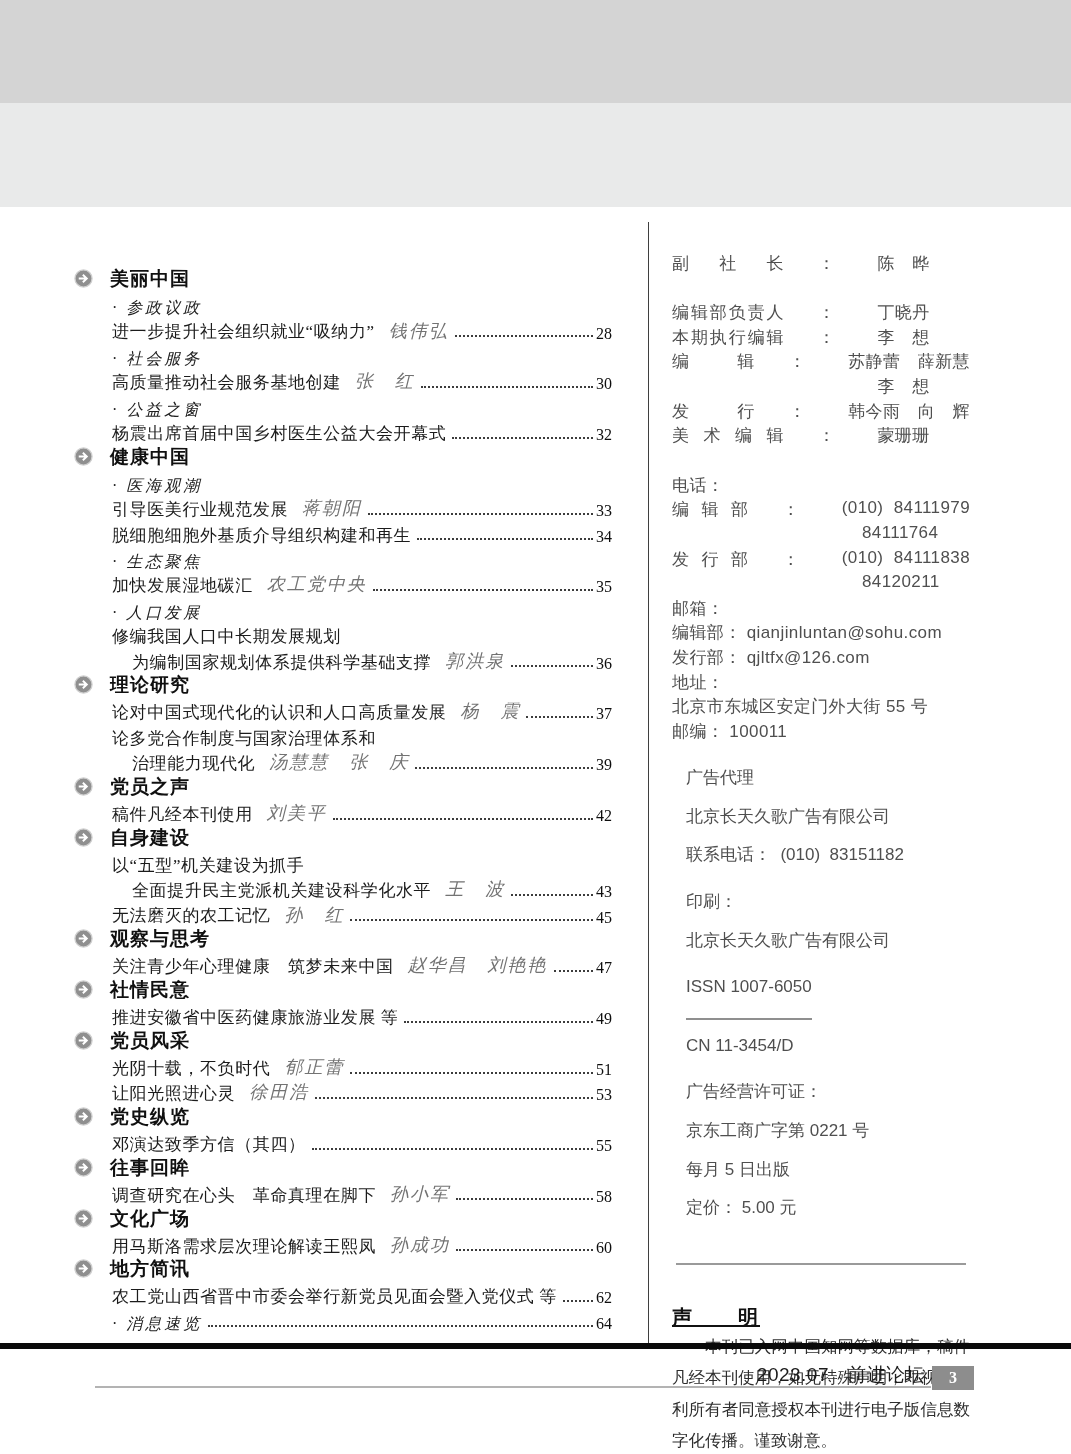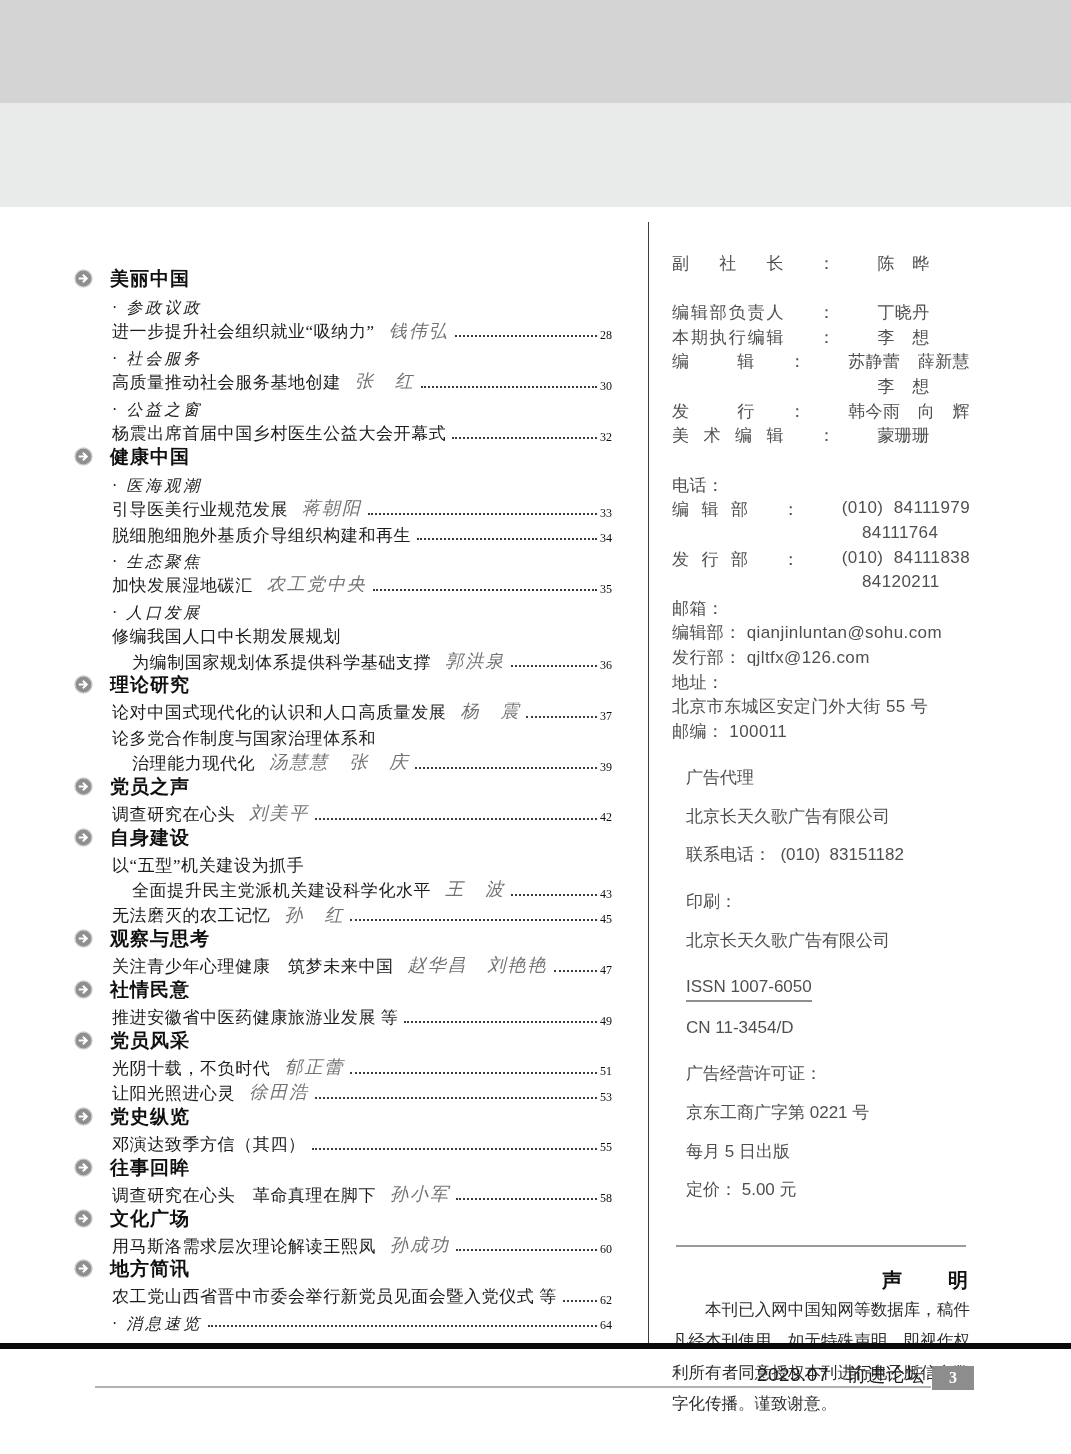--- a/index.html
+++ b/index.html
@@ -21,38 +21,38 @@
   .heading-text{font-size:19px;font-weight:bold;color:#101010;letter-spacing:1px;line-height:1;text-align:center;}
   .sub-row,.article-row,.line-row,.subpage-row{padding-left:38px;}
   .cont-row{padding-left:58px;}
   .bullet{font-family:"Liberation Serif",serif;font-size:16px;color:#222;margin-right:9px;line-height:1.1;}
   .sub-text{font-family:"Liberation Serif",serif;font-style:italic;font-size:16px;color:#222;
     letter-spacing:3px;line-height:1.1;}
   .t-title{font-family:"Liberation Serif",serif;font-size:17px;color:#1b1b1b;letter-spacing:0.6px;line-height:1.1;}
   .t-author{font-family:"Liberation Serif",serif;font-style:italic;font-size:18px;color:#737373;
     margin-left:14px;letter-spacing:2px;line-height:1.2;}
   .leader{flex:1 1 auto;min-width:8px;border-bottom:2px dotted #3c3c3c;margin:0 3px 5px 6px;}
-  .page-num{font-family:"Liberation Serif",serif;font-size:12px;color:#0e0e0e;line-height:1.1;}
+  .page-num{font-family:"Liberation Serif",serif;font-size:16px;color:#0e0e0e;line-height:1.1;}
 
   
   .mast-col{position:absolute;left:672px;top:252px;width:298px;color:#4f4f4f;}
   .m-row{height:24.6px;display:flex;align-items:flex-start;font-size:17px;letter-spacing:0.4px;gap:33px;}
   .gap-row{height:24.6px;}
   .mlabel{display:inline-block;width:112px;text-align:justify;text-align-last:justify;overflow:hidden;}
   .mcolon{margin-left:1px;}
   .mvalue{margin-left:9px;white-space:pre;}
   .hidden-lab .mlabel,.hidden-lab .mcolon{visibility:hidden;}
   .plain-row{white-space:pre;}
   .indent-row{padding-left:190px;}
   .contact-wrap{margin-top:25px;}
   .mblock{margin-top:22px;}
   .mblock p{margin:14px;line-height:24.6px;font-size:17px;white-space:pre;}
-  .u-line{display:inline-block;border-bottom:2px solid #8f8f8f;padding-bottom:0;}
+  .u-line{display:inline-block;border-bottom:2px solid #8f8f8f;padding-bottom:18px;}
   .st-rule{margin:42px 0 0 4px;width:290px;height:2px;background:#9a9a9a;border:none;}
-  .st-title{margin-top:20px;text-align:right;font-size:20px;font-weight:bold;color:#111;letter-spacing:2px;}
+  .st-title{margin-top:39px;text-align:left;font-size:20px;font-weight:bold;color:#111;letter-spacing:2px;text-decoration:underline;}
   .st-body{margin-top:0;font-family:"Liberation Serif",serif;font-size:16.5px;line-height:31.5px;
     color:#2d2d2d;text-align:justify;text-indent:2em;}
 
   
   .black-bar{position:absolute;left:0;top:1343px;width:1071px;height:6px;background:#0a0a0a;}
   .footer-rule{position:absolute;left:95px;top:1386px;width:836px;height:2px;background:#b3b3b3;}
   .footer-text{position:absolute;top:1362px;right:146px;font-size:19px;color:#1c1c1c;letter-spacing:0.5px;}
   .fgap{display:inline-block;width:18px;}
   .page-box{position:absolute;left:932px;top:1366px;width:42px;height:24px;background:#8d8d8d;
     color:#ffffff;font-family:"Liberation Serif",serif;font-weight:bold;font-size:16px;
@@ -178,21 +178,21 @@
     <div class="toc-row heading-row">
       <span class="icon">
         <svg width="19" height="19" viewBox="0 0 20 20">
           <circle cx="10" cy="10" r="9" fill="#8f8f8f" stroke="#cfcfcf" stroke-width="1.4"></circle>
           <path d="M5 10 H12.6 M9.3 6 L13.5 10 L9.3 14" stroke="#ffffff" stroke-width="2" fill="none"></path>
         </svg>
       </span>
       <span class="heading-text">党员之声</span>
     </div>
     <div class="toc-row article-row">
-      <span class="t-title">调查研究在心头</span>
+      <span class="t-title">稿件凡经本刊使用</span>
       <span class="t-author">刘美平</span>
       <span class="leader"></span>
       <span class="page-num">42</span>
     </div>
     <div class="toc-row heading-row">
       <span class="icon">
         <svg width="19" height="19" viewBox="0 0 20 20">
           <circle cx="10" cy="10" r="9" fill="#8f8f8f" stroke="#cfcfcf" stroke-width="1.4"></circle>
           <path d="M5 10 H12.6 M9.3 6 L13.5 10 L9.3 14" stroke="#ffffff" stroke-width="2" fill="none"></path>
         </svg>

